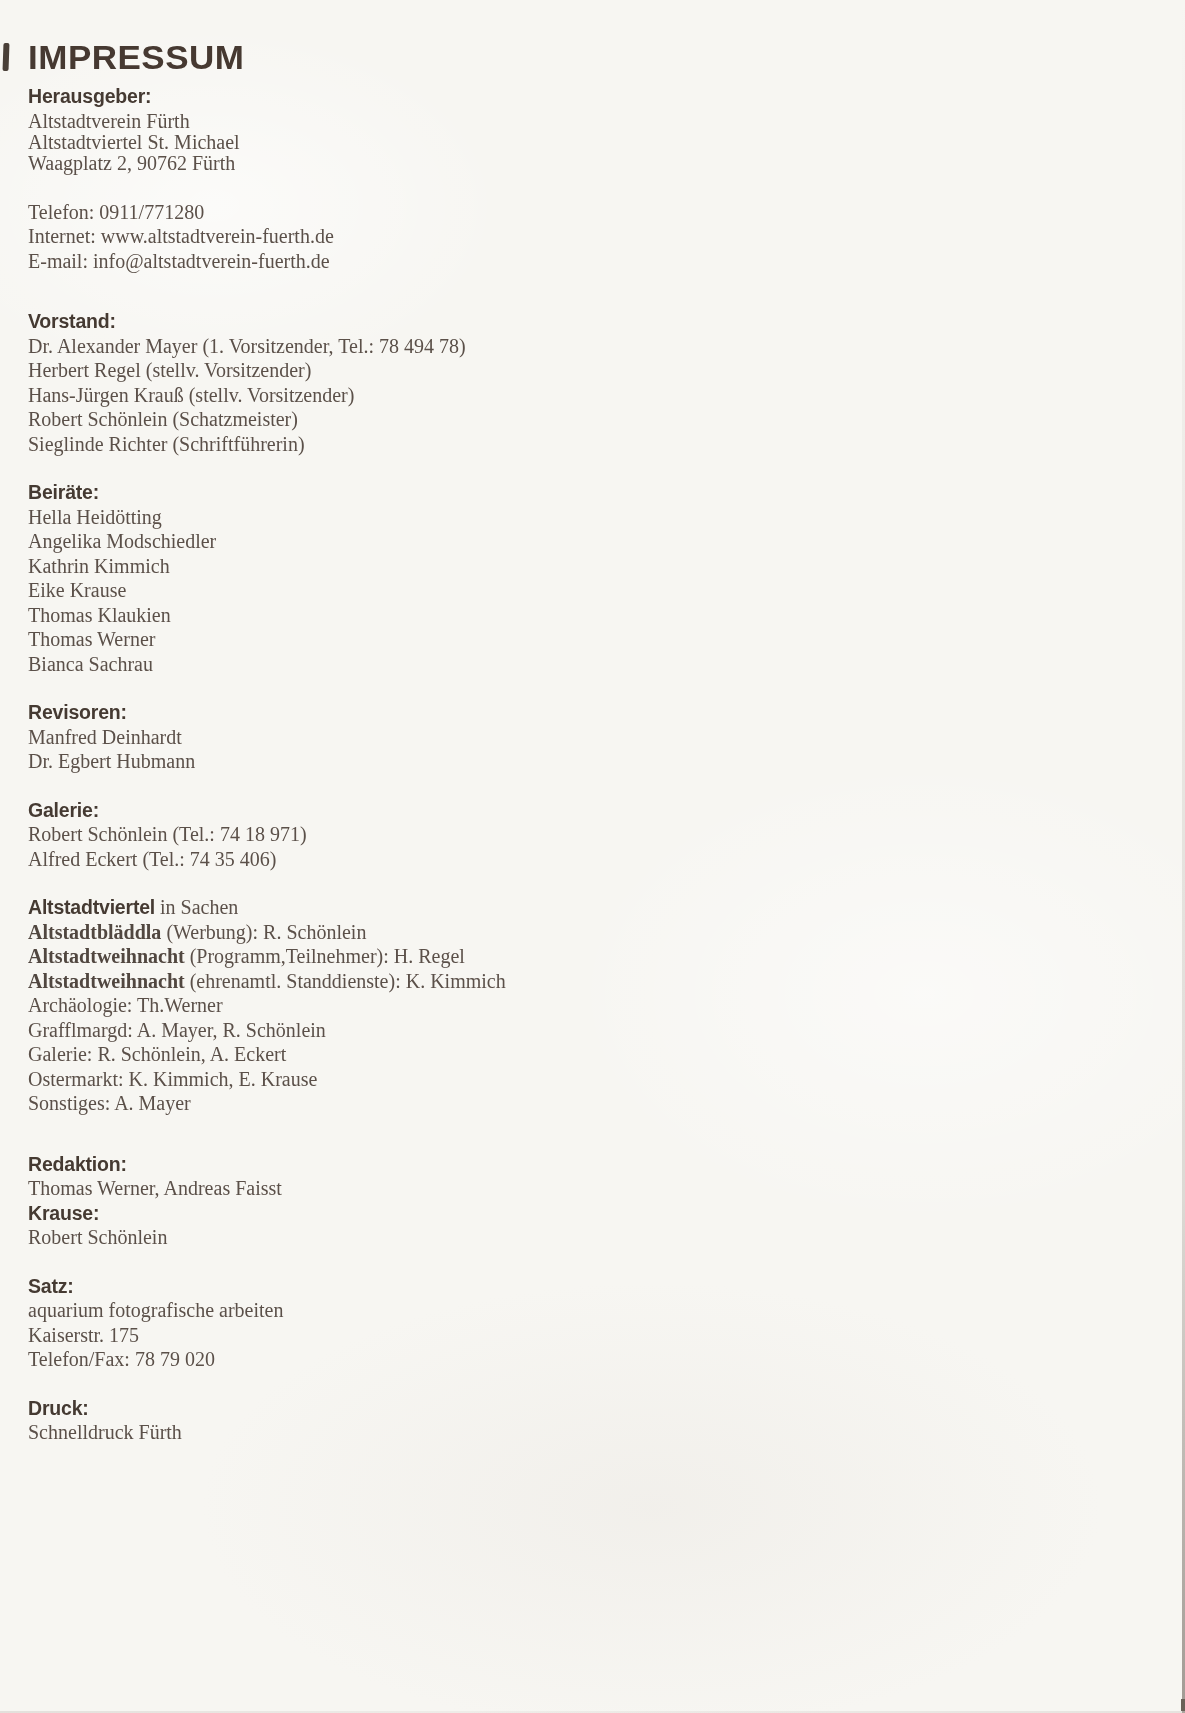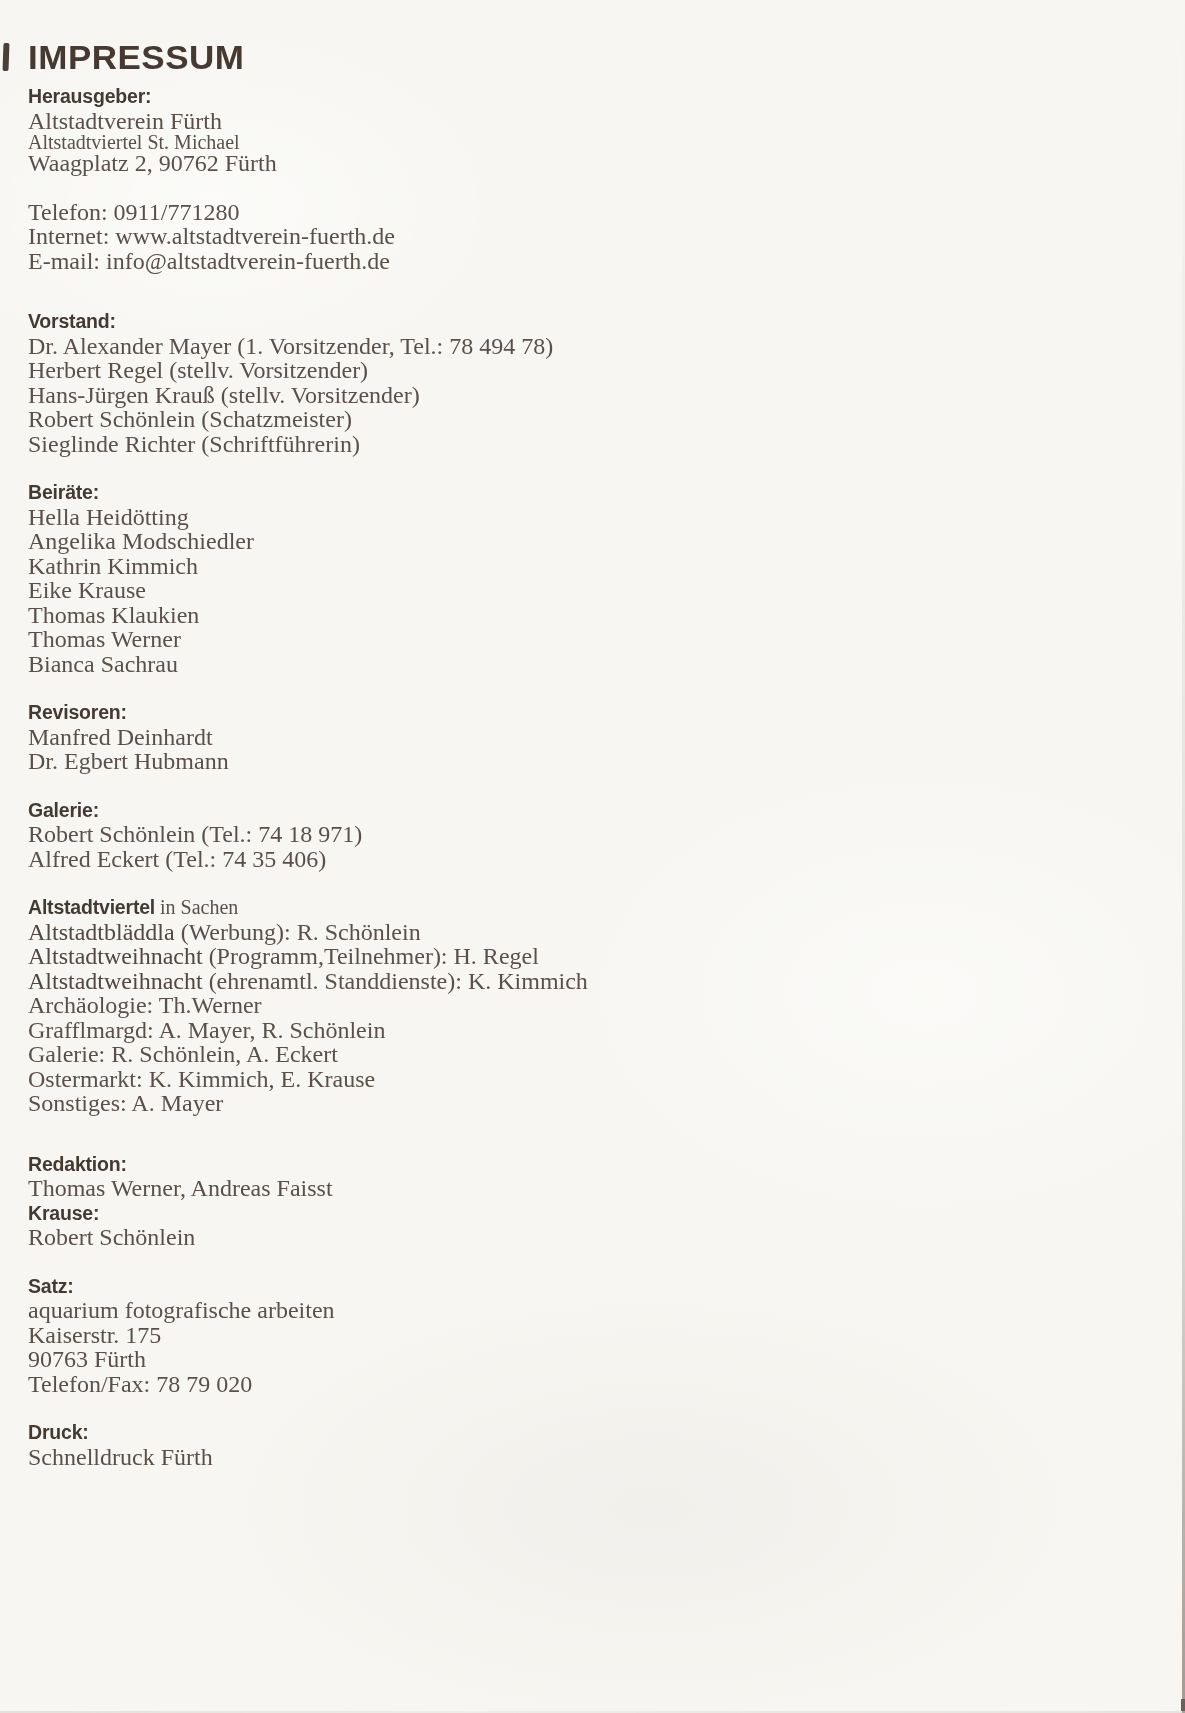--- a/index.html
+++ b/index.html
@@ -48,26 +48,26 @@
     color: var(--heading-text, #453a32);
   }
   .section-heading .h-suffix {
     font-family: "Liberation Serif", serif;
     font-weight: normal;
     font-size: 20px;
     letter-spacing: 0;
     color: var(--body-text, #5b5049);
   }
   .line {
-    font-size: 24px;
+    font-size: 20px;
     line-height: 24.5px;
     white-space: pre;
   }
   .line .strong-prefix {
-    font-weight: normal;
+    font-weight: bold;
     color: #514740;
   }
   .line.small {
     font-size: 20px;
     line-height: 18px;
   }
   .line.spacer { height: 24px; }
   
   .edge-speck {
     position: absolute;
@@ -164,21 +164,20 @@
         <div class="line">Thomas Werner, Andreas Faisst</div>
       </section>
       <section class="section gap-tight">
         <div class="section-heading"><span class="h-strong">Krause:</span></div>
         <div class="line">Robert Schönlein</div>
       </section>
       <section class="section gap-normal">
         <div class="section-heading"><span class="h-strong">Satz:</span></div>
         <div class="line">aquarium fotografische arbeiten</div>
         <div class="line">Kaiserstr. 175</div>
-        <div class="line">90763 Fürth</div>
         <div class="line">Telefon/Fax: 78 79 020</div>
       </section>
       <section class="section gap-normal">
         <div class="section-heading"><span class="h-strong">Druck:</span></div>
         <div class="line">Schnelldruck Fürth</div>
       </section>
     </main>
   <div class="edge-shadow-right"></div>
   <div class="edge-shadow-bottom"></div>
   <div class="corner-mark"></div>

